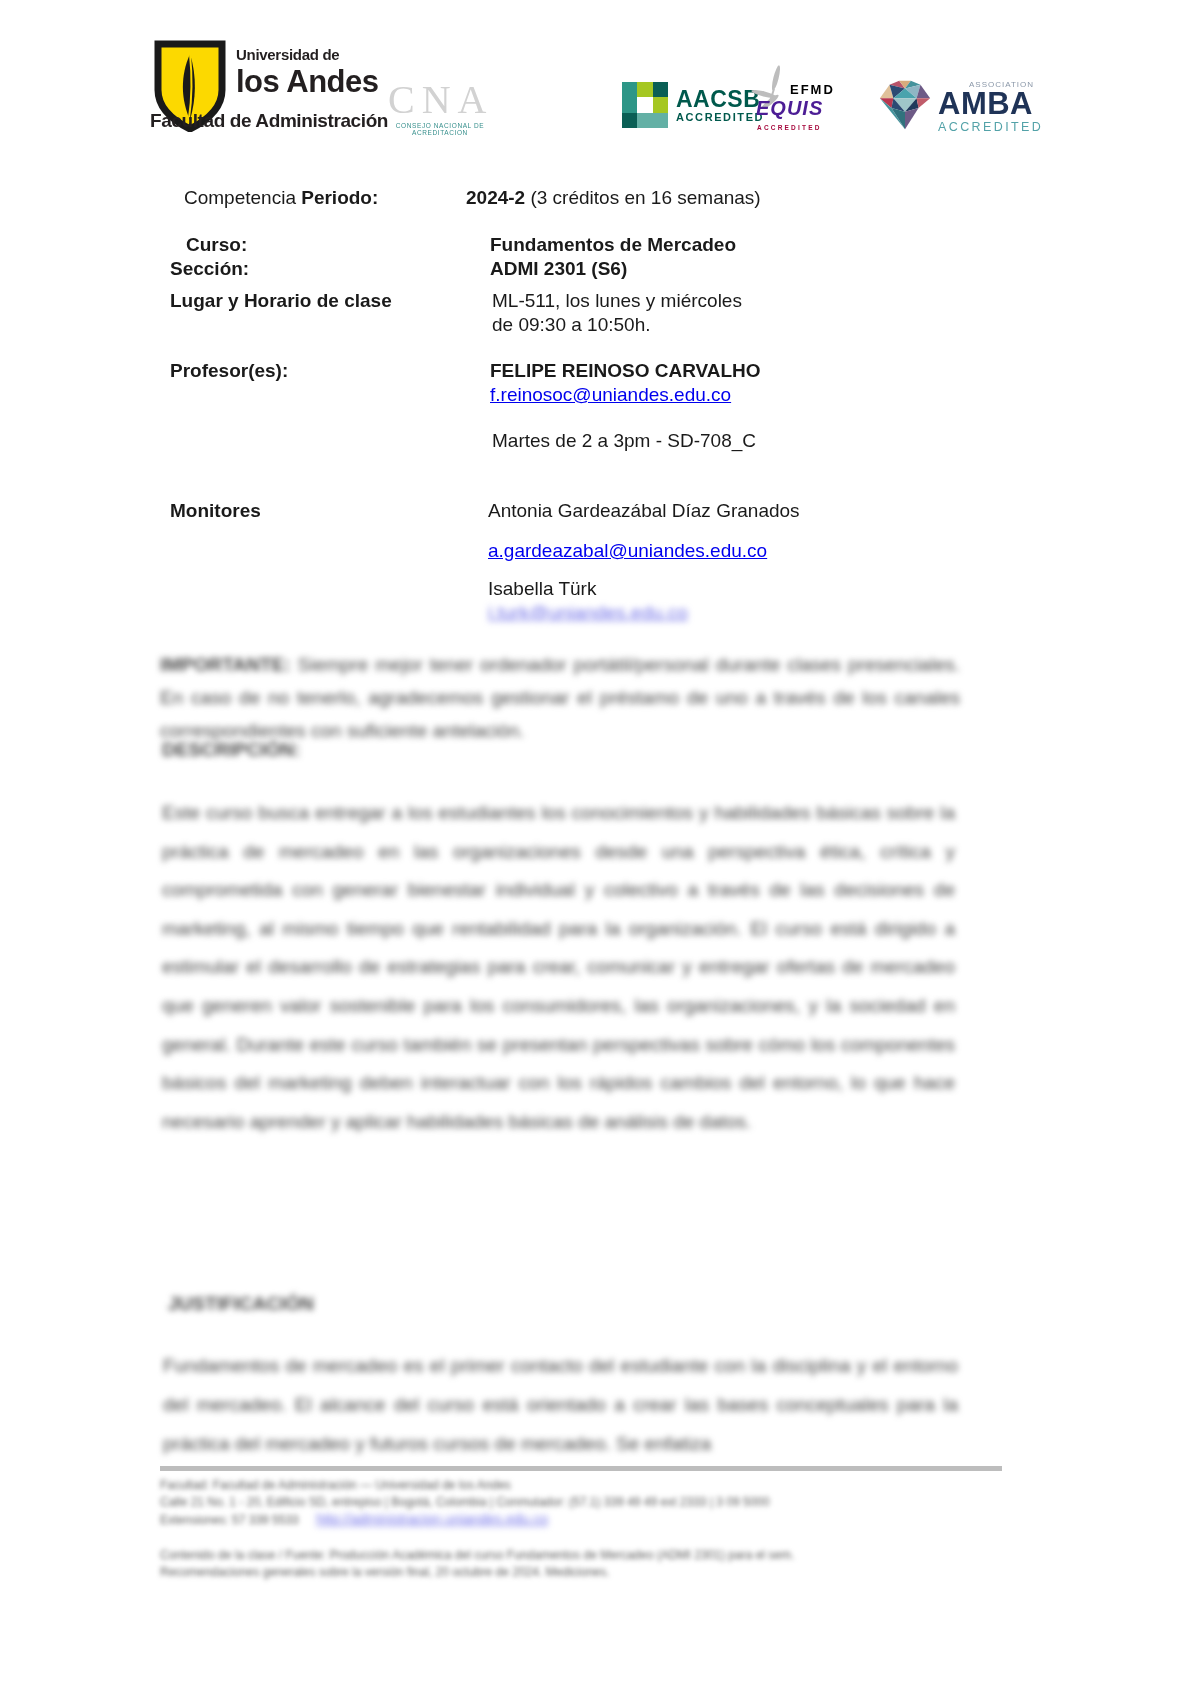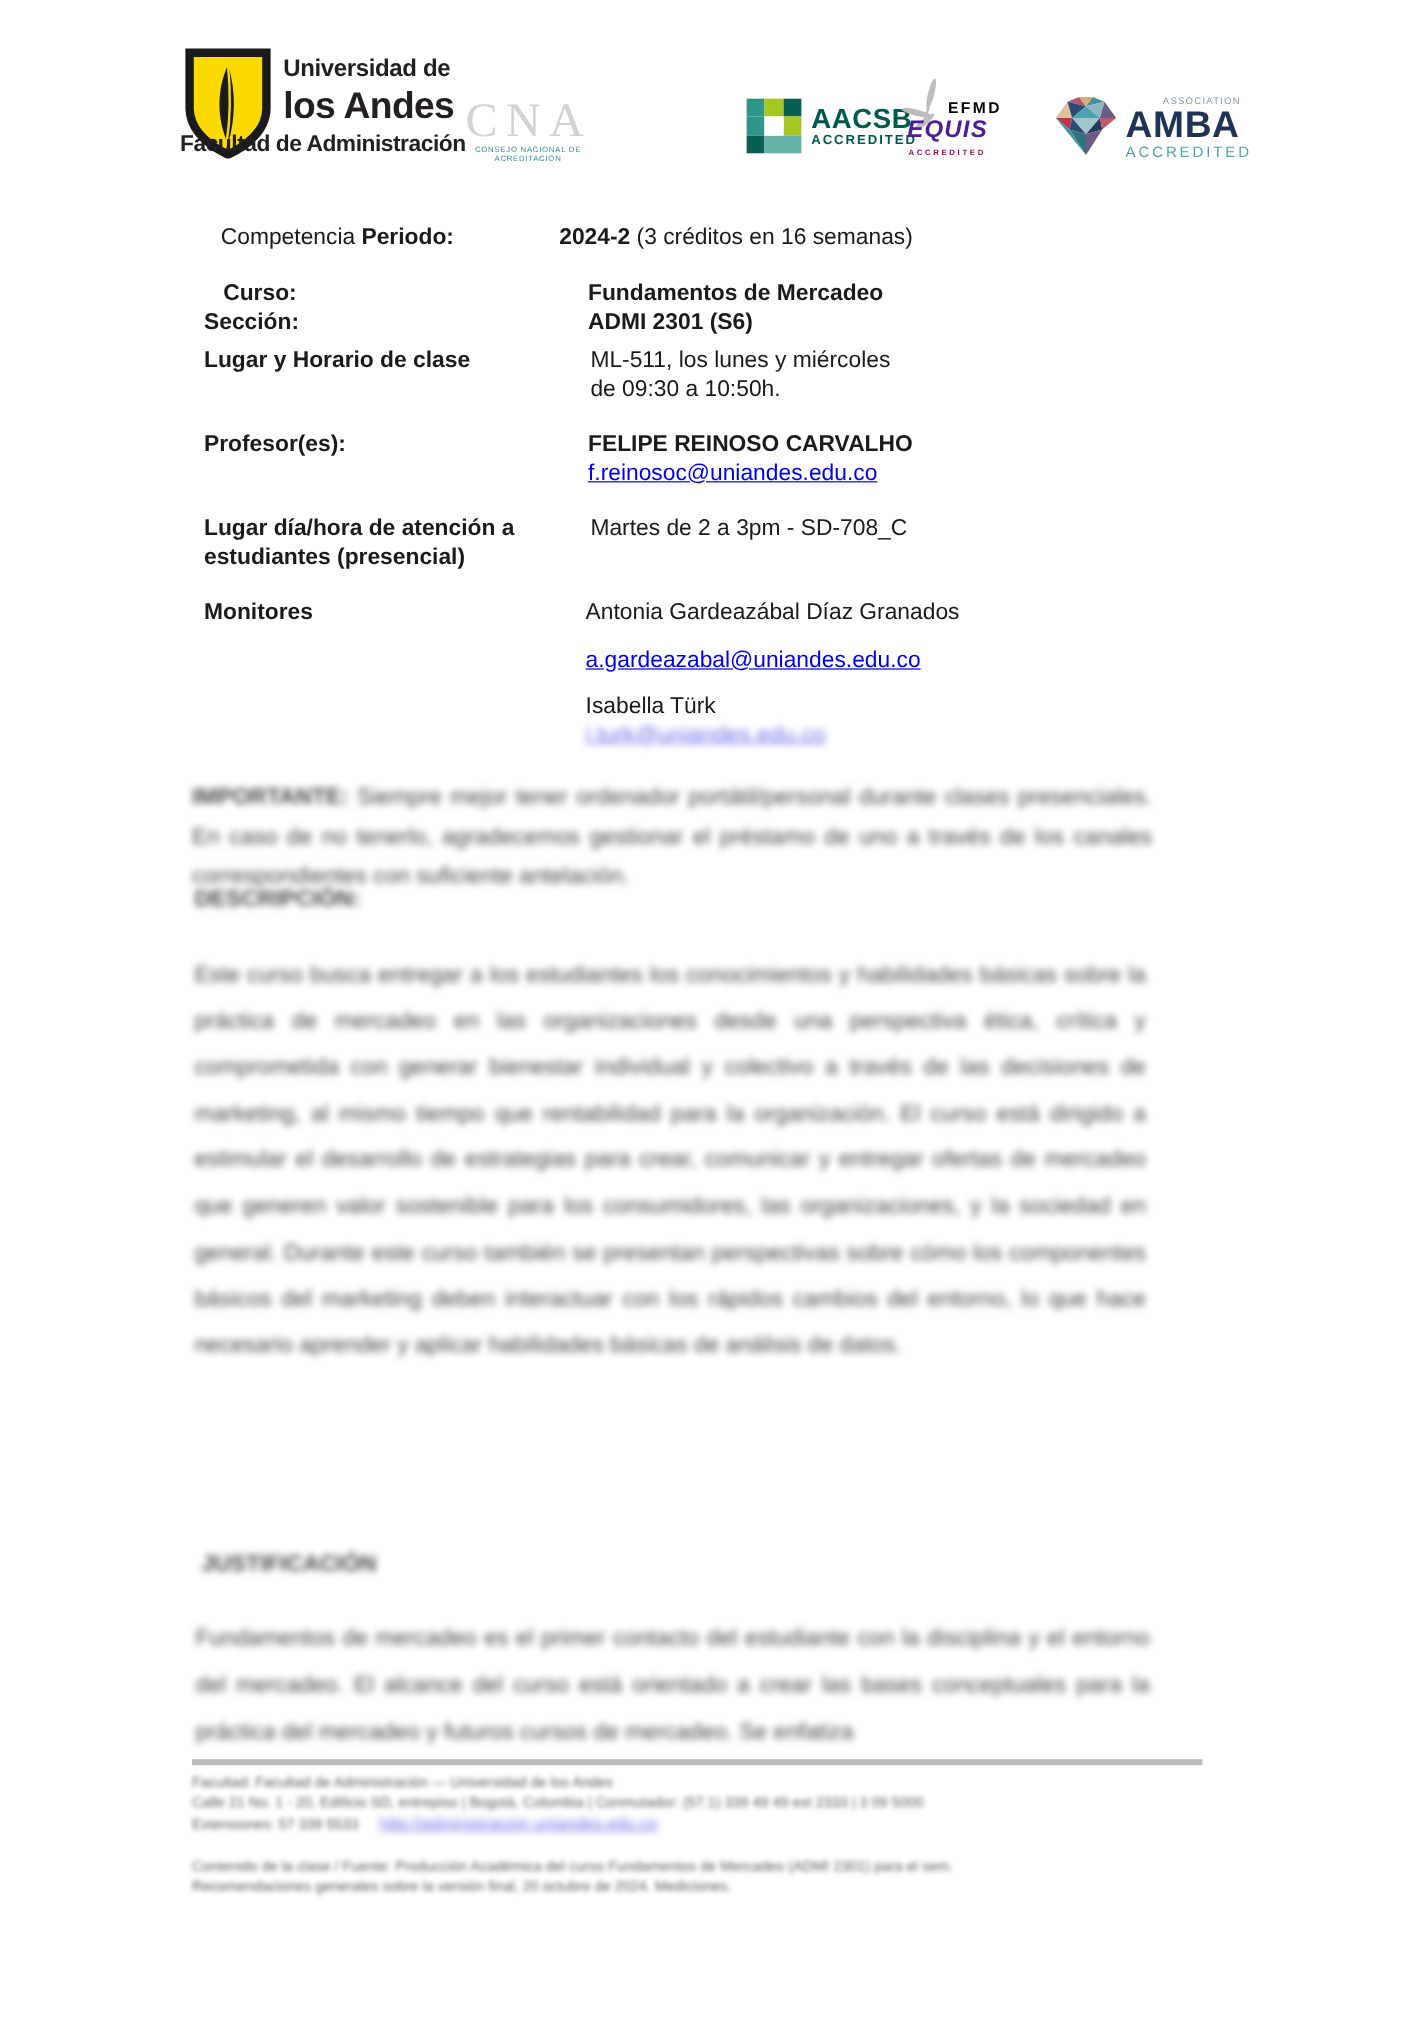--- a/index.html
+++ b/index.html
@@ -12,21 +12,21 @@
   .abs { position:absolute; }
   .b { font-weight:bold; }
   .t19 { font-size:19px; line-height:24px; white-space:nowrap; }
   .link { color:#0000EE; text-decoration:underline; cursor:pointer; }
   
   .blur3 { filter:blur(3.2px); color:#474747; }
   .blur2 { filter:blur(2.4px); color:#5a5a5a; }
   .blur-blue { filter:blur(3.2px); color:#6e6ee8; }
   .jp { text-align:justify; white-space:normal; }
   
-  .uni-l1 { font-size:20px; font-weight:bold; color:#231f20; letter-spacing:-0.3px; }
+  .uni-l1 { font-size:15px; font-weight:bold; color:#231f20; letter-spacing:-0.3px; }
   .uni-l2 { font-size:31px; font-weight:bold; color:#231f20; letter-spacing:-0.5px; margin-top:1px; }
   .uni-fac { font-size:19px; font-weight:bold; color:#231f20; letter-spacing:-0.4px; }
   .cna-name { font-family:"Liberation Serif", serif; font-size:40px; color:#d2d2d2; letter-spacing:7px; line-height:40px; }
   .cna-cap { font-size:6.5px; color:#368f8c; letter-spacing:0.6px; margin-top:2px; }
   .aacsb-name { font-size:23px; font-weight:bold; color:#00594C; letter-spacing:0.5px; line-height:24px; }
   .aacsb-acc { font-size:11px; font-weight:bold; color:#00594C; letter-spacing:1.6px; }
   .efmd { font-size:13px; font-weight:bold; color:#000000; letter-spacing:2px; }
   .equis-name { font-size:20px; font-weight:bold; font-style:italic; color:#4c1d95; letter-spacing:1px; }
   .equis-acc { font-size:6.5px; font-weight:bold; color:#A6093D; letter-spacing:2.2px; }
   .amba-assoc { font-size:8px; color:#8a97a8; letter-spacing:1px; line-height:9px;margin-left:31px; }
@@ -132,24 +132,20 @@
   <div class="abs t19 b" style="left:170px; top:289px;text-align:center;">Lugar y Horario de clase</div>
   <div class="abs t19" style="left:492px; top:289px;">
     <div>ML-511, los lunes y miércoles</div>
     <div>de 09:30 a 10:50h.</div>
   </div>
 
   <div class="abs t19 b" style="left:170px; top:359px;">Profesor(es):</div>
   <div class="abs t19 b" style="left:490px; top:359px;">FELIPE REINOSO CARVALHO</div>
   <a class="abs t19 link" style="left:490px; top:383px;">f.reinosoc@uniandes.edu.co</a>
 
-  <div class="abs t19 b" style="left:170px; top:429px;">
-    <div>Lugar día/hora de atención a</div>
-    <div>estudiantes (presencial)</div>
-  </div>
   <div class="abs t19" style="left:492px; top:429px;">Martes de 2 a 3pm - SD-708_C</div>
 
   <div class="abs t19 b" style="left:170px; top:499px;">Monitores</div>
   <div class="abs t19" style="left:488px; top:499px;">Antonia Gardeazábal Díaz Granados</div>
   <a class="abs t19 link" style="left:488px; top:539px;">a.gardeazabal@uniandes.edu.co</a>
   <div class="abs t19" style="left:488px; top:577px;">Isabella Türk</div>
   <a class="abs t19 blur-blue" style="left:488px; top:601px; text-decoration:underline;">i.turk@uniandes.edu.co</a>
 
   <div class="abs jp blur3" style="left:160px; top:648px; width:800px; font-size:19px; line-height:33px;">
     <span class="b">IMPORTANTE:</span><span> Siempre mejor tener ordenador portátil/personal durante clases presenciales. En caso de no tenerlo, agradecemos gestionar el préstamo de uno a través de los canales correspondientes con suficiente antelación.</span>

